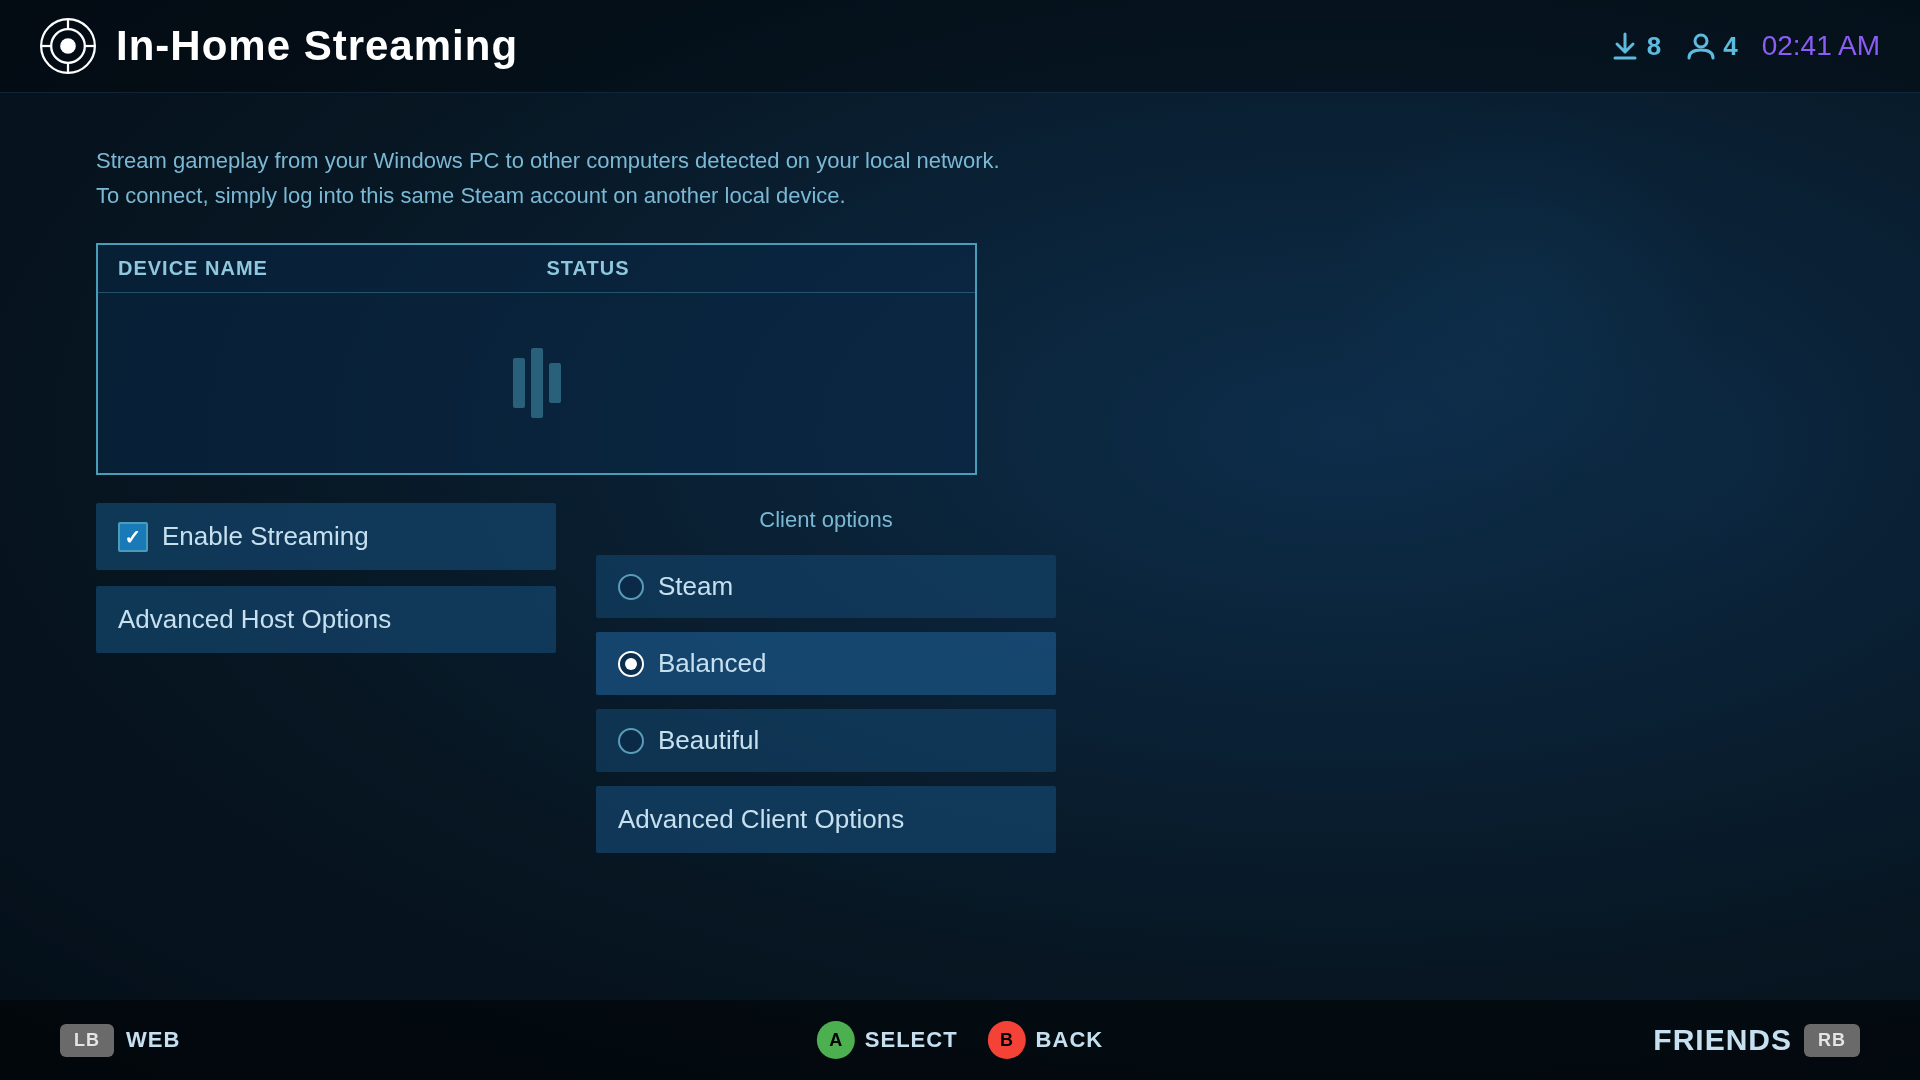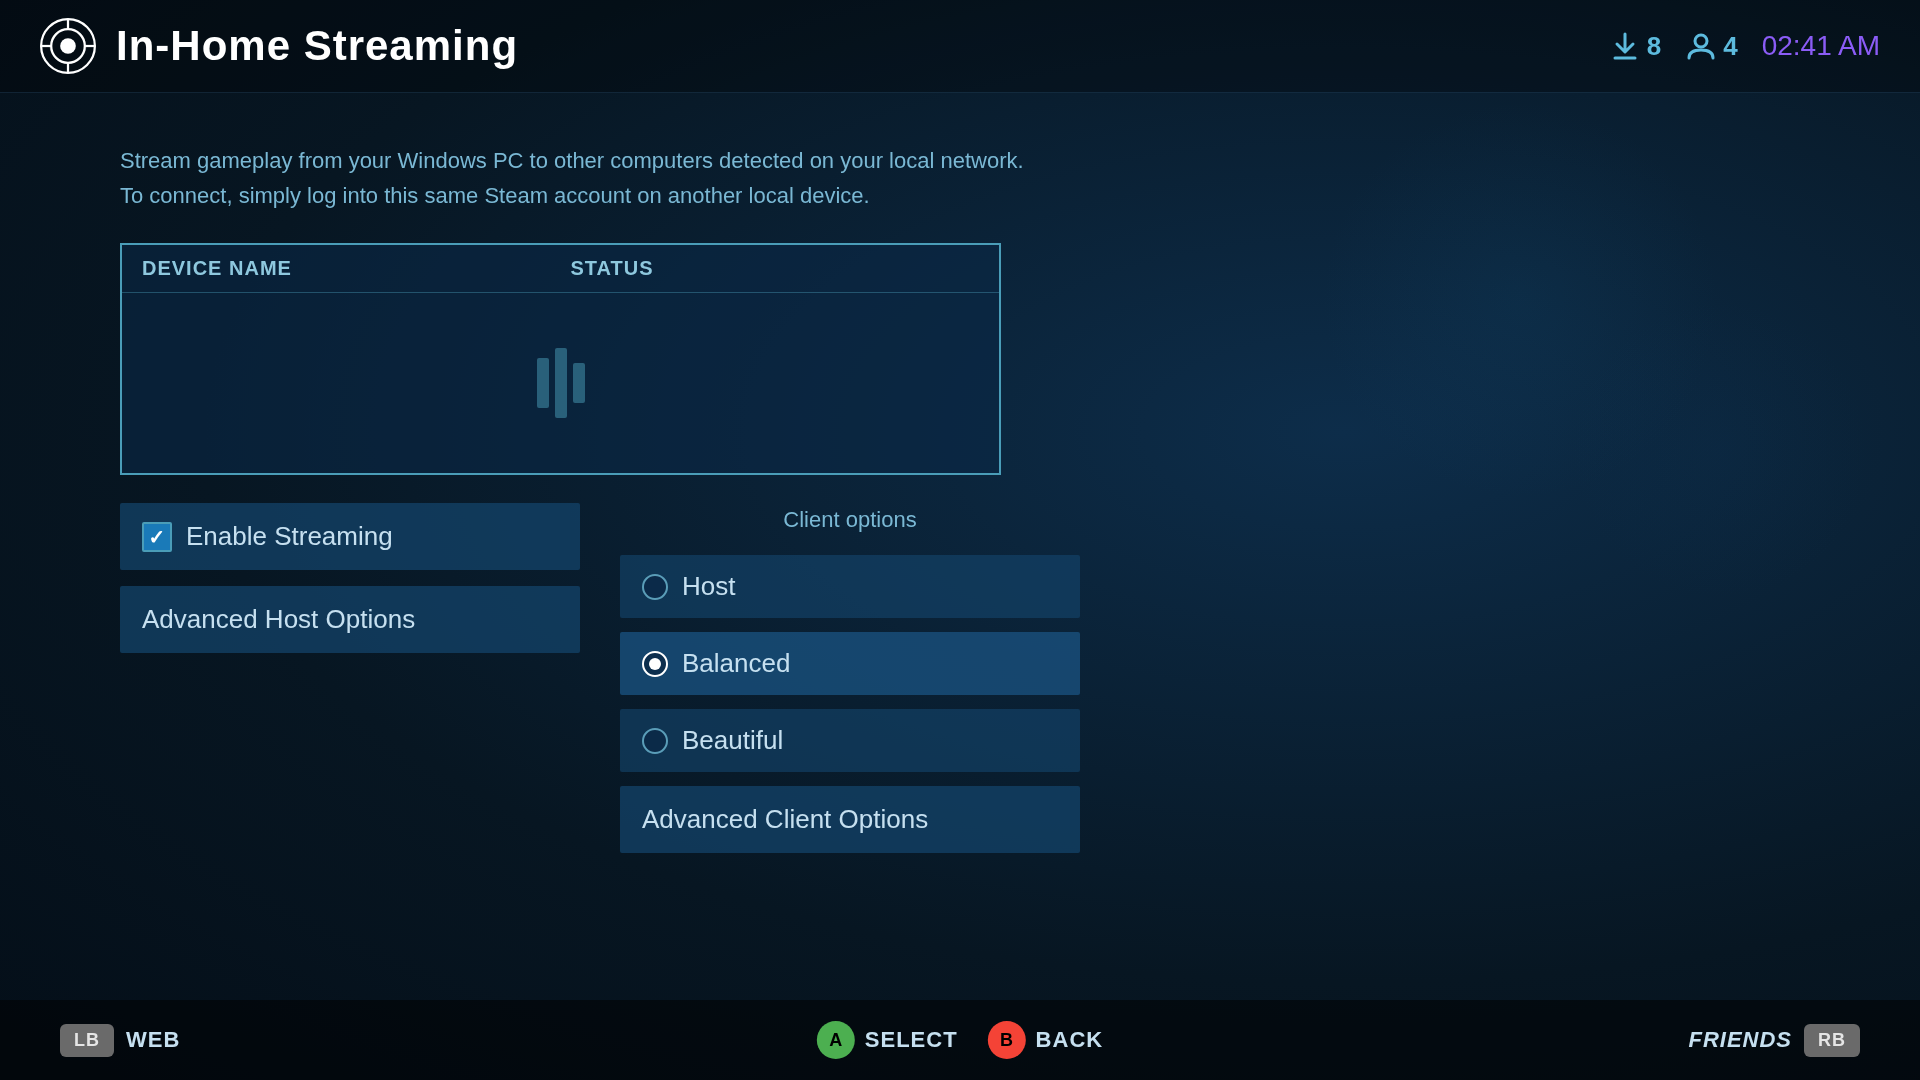--- a/index.html
+++ b/index.html
@@ -96,21 +96,21 @@
 
     .header-time {
       color: #8b5cf6;
       font-size: 28px;
     }
 
     
     .main-content {
       position: relative;
       z-index: 10;
-      padding: 50px 120px 40px 120px;
+      padding: 50px 120px 40px 96px;
     }
 
     .description {
       color: #7ab8d4;
       font-size: 22px;
       line-height: 1.6;
       margin-bottom: 30px;
     }
 
     
@@ -337,24 +337,23 @@
     .bottom-action-label {
       color: #c6e0f0;
       font-size: 22px;
       font-weight: bold;
       letter-spacing: 1px;
       text-align: right;
     }
 
     .friends-label {
       color: #c6e0f0;
-      font-size: 22px;
+      font-size: 30px;
       font-weight: bold;
       letter-spacing: 1px;
-      font-style: italic;
     }
 
     
     .badge-count {
       font-size: 26px;
       font-weight: bold;
       color: #5dbbde;
     }
   </style>
 </head>
@@ -435,21 +434,21 @@
         <span>Advanced Host Options</span>
       </button>
     </div>
 
     <div class="right-column">
 
       <div class="client-options-label">Client options</div>
 
       <button class="radio-btn">
         <div class="radio-circle"></div>
-        <span>Host</span>
+        <span>Steam</span>
       </button>
 
       <button class="radio-btn selected">
         <div class="radio-circle selected">
           <div class="radio-dot"></div>
         </div>
         <span>Balanced</span>
       </button>
 
       <button class="radio-btn">

